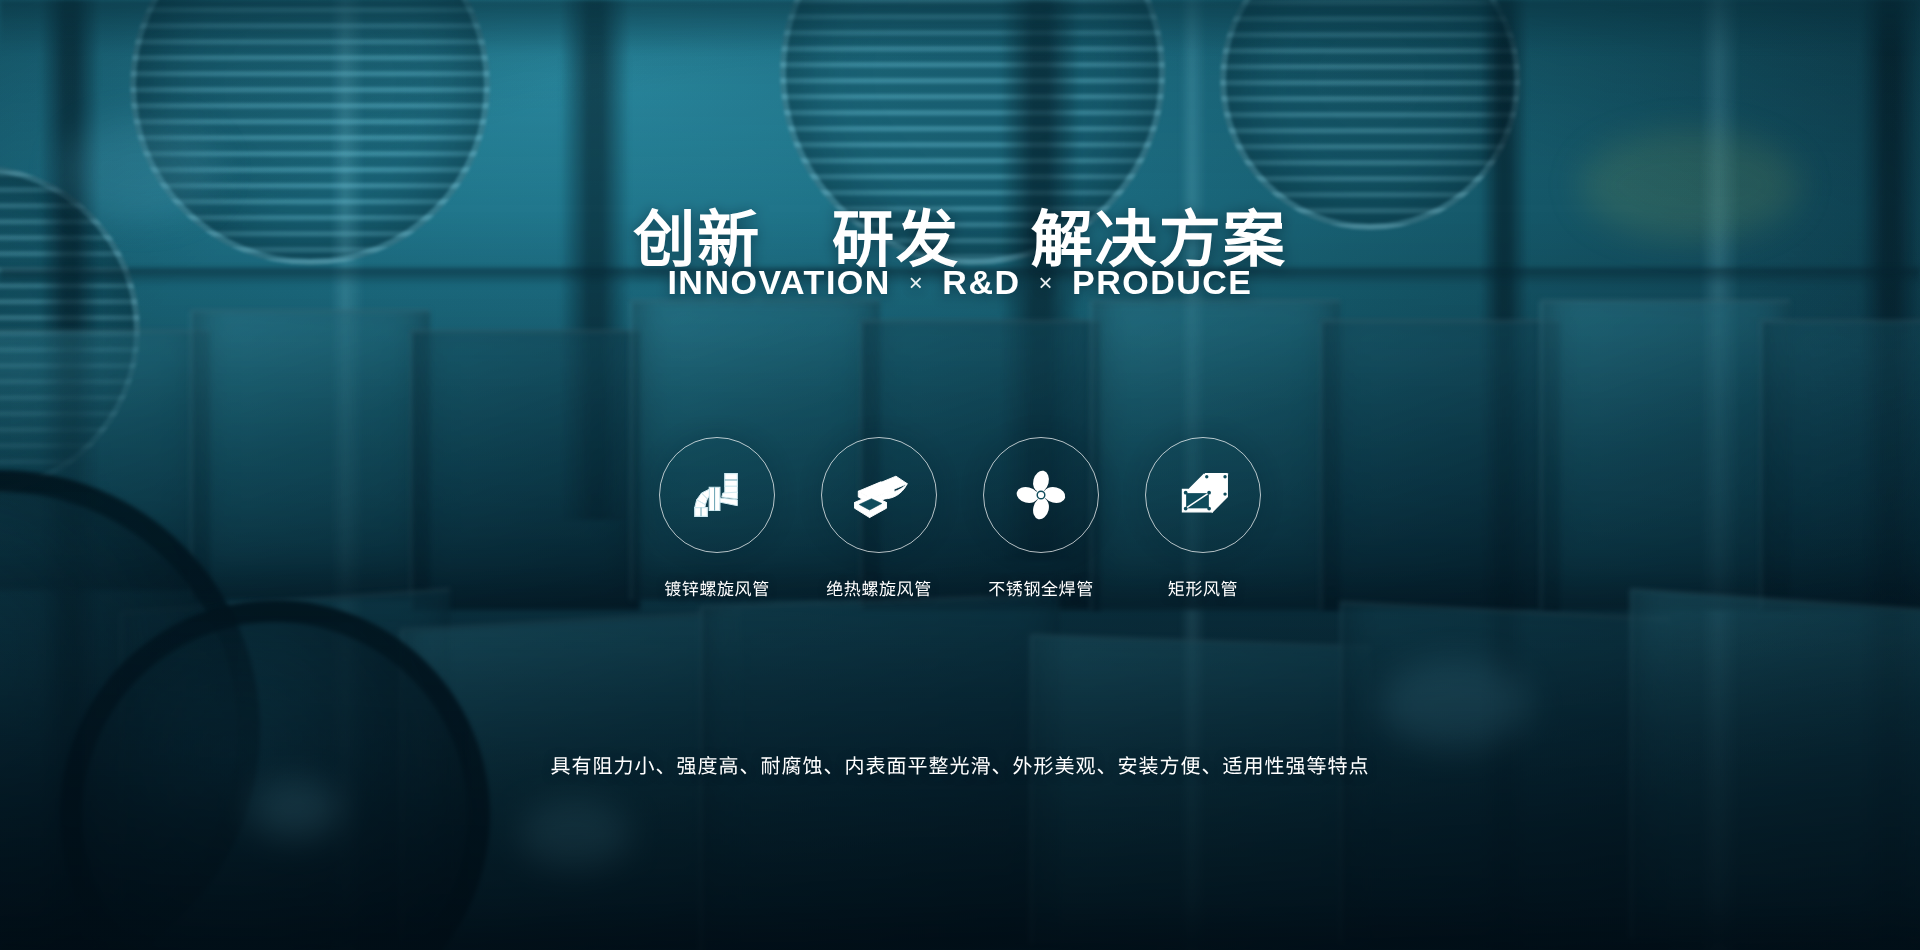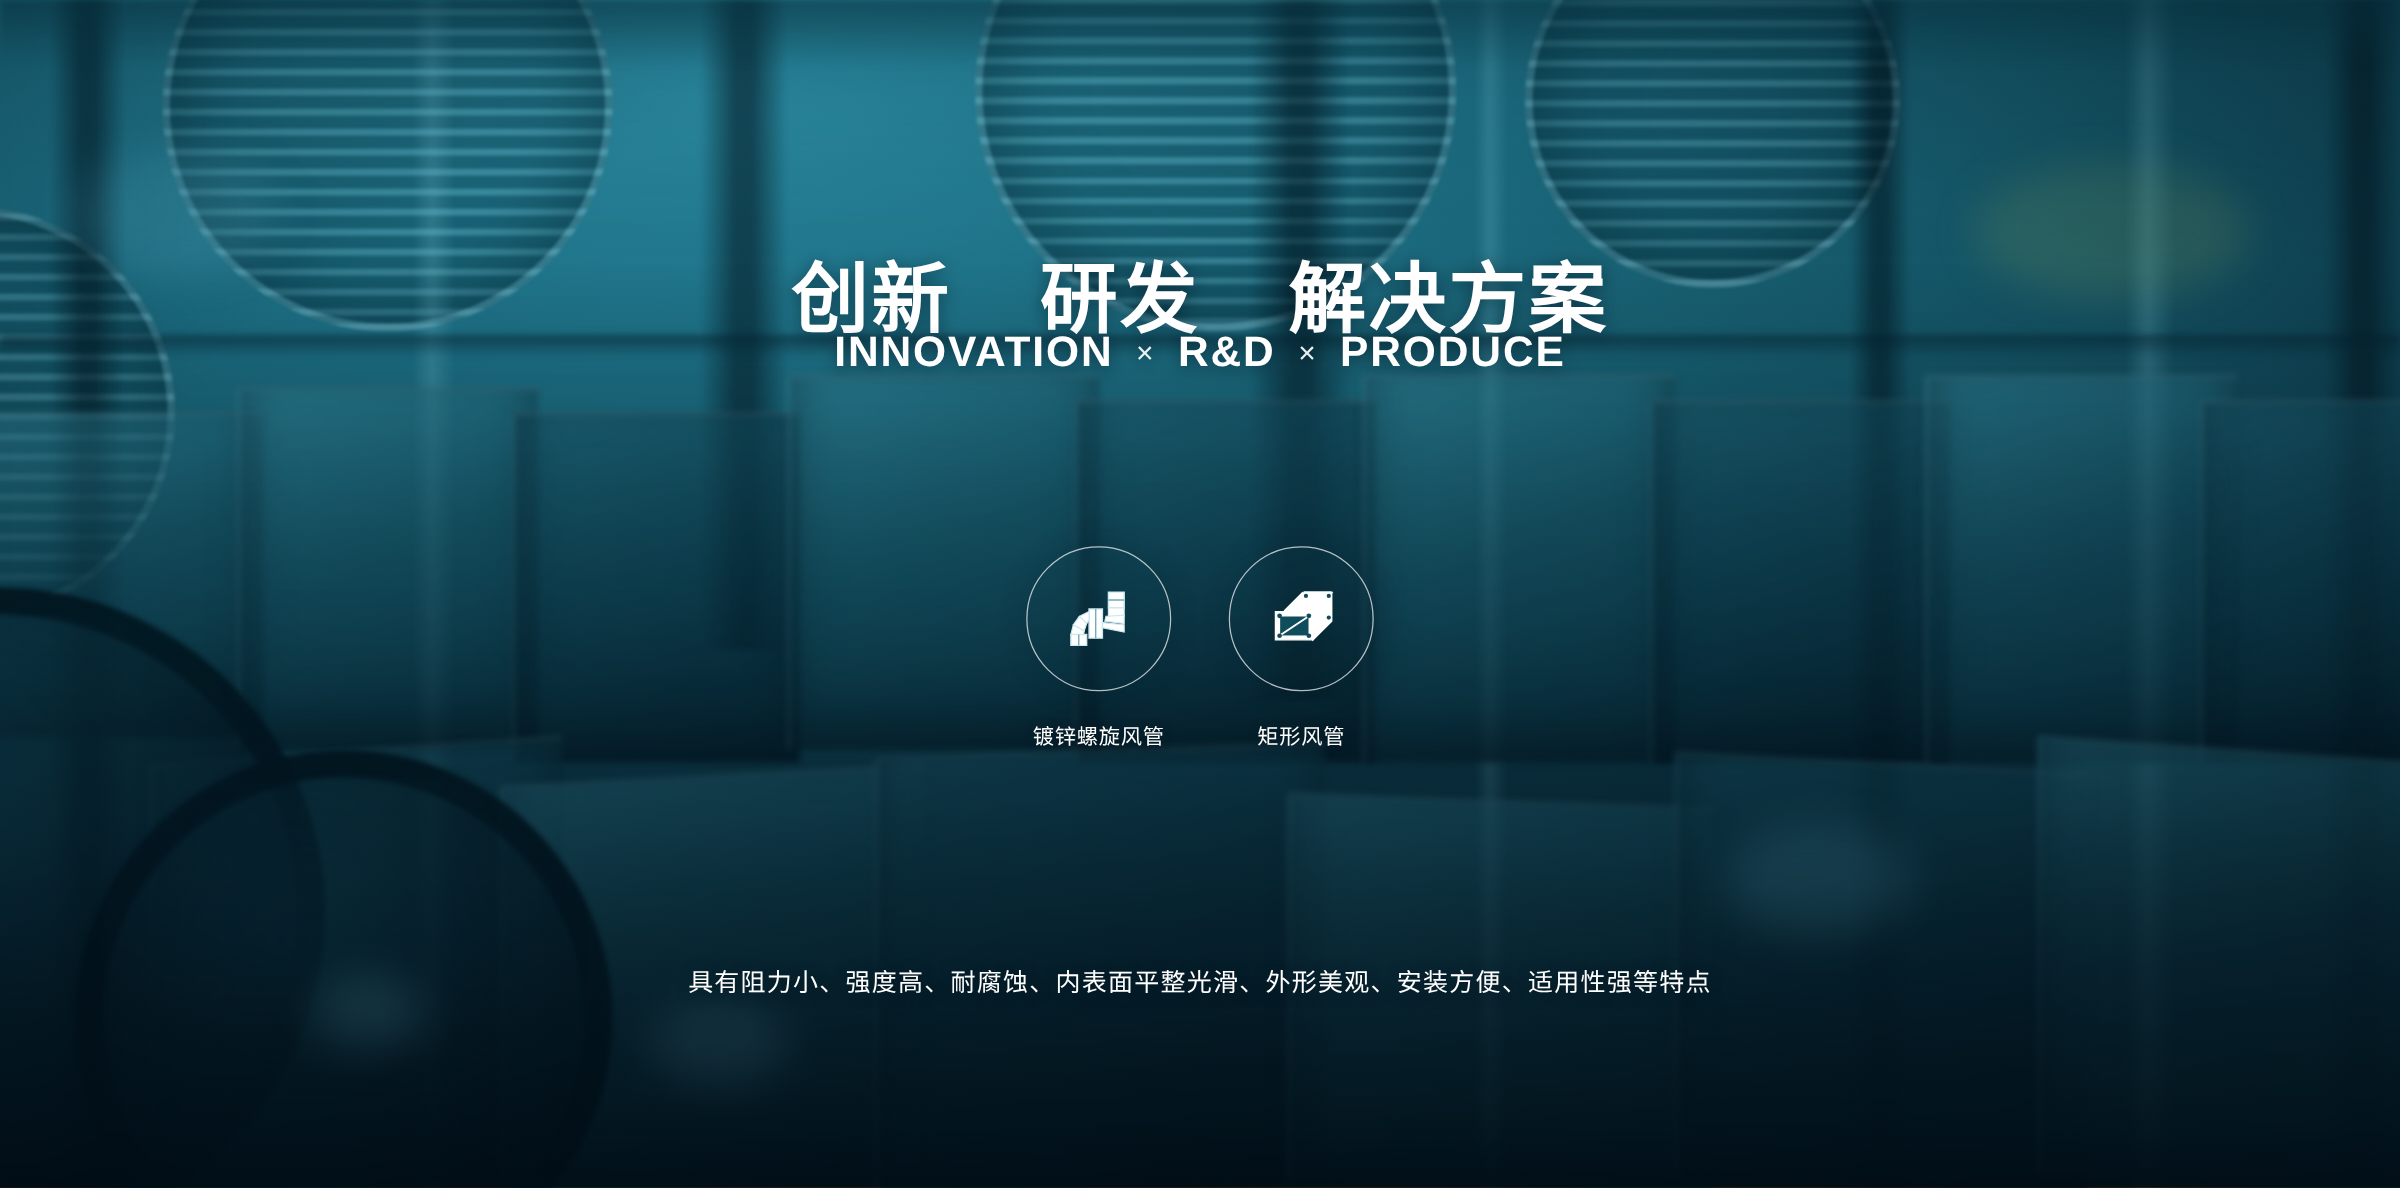--- a/index.html
+++ b/index.html
@@ -187,21 +187,21 @@
     color: #ffffff;
     font-size: 17px;
     letter-spacing: 0.6px;
     white-space: nowrap;
     text-shadow: 0 1px 8px rgba(0,24,36,0.65);
     font-family: "DejaVu Sans", "Liberation Sans", sans-serif;
   }
 
   .tagline {
     position: absolute;
-    top: 770px;
+    top: 750px;
     left: 0; right: 0;
     text-align: center;
     color: #ffffff;
     font-size: 20px;
     letter-spacing: 1px;
     text-shadow: 0 1px 10px rgba(0,24,36,0.7);
     font-family: "DejaVu Sans", "Liberation Sans", sans-serif;
   }
 </style>
 </head>
@@ -295,21 +295,60 @@
                 <path d="M9 45 h13 v9 h-13 z" stroke="#cfe9f0" stroke-width="1.2"></path>
                 <path d="M15.5 45 v9" stroke="#6fa7b6" stroke-width="1.1" fill="none"></path>
               </g>
             </svg>
           </span>
         </div>
         <div class="icon-label">镀锌螺旋风管</div>
       </div>
 
 
-
+      <div class="icon-item">
+        <div class="icon-circle">
+          <span>
+            <svg width="64" height="60" viewBox="0 0 68 60" fill="none">
+
+              <path d="M28 20 L52 10 L64 18 L40 28 Z" fill="#ffffff" stroke="#ffffff" stroke-width="1"></path>
+              <path d="M40 28 C50 28 58 24 64 18 C58 30 48 34 40 34 Z" fill="#ffffff" stroke="#ffffff" stroke-width="1"></path>
+
+              <path d="M12 26 L36 16 L50 24 L26 34 Z" fill="#ffffff" stroke="#ffffff" stroke-width="1"></path>
+              <path d="M12 26 L12 32 L26 40 L26 34 Z" fill="#ffffff" stroke="#ffffff" stroke-width="1"></path>
+              <path d="M26 34 L50 24 L50 30 L26 40 Z" fill="#ffffff" stroke="#ffffff" stroke-width="1"></path>
+
+              <path d="M8 38 L26 30 L42 38 L24 48 Z" fill="#ffffff" stroke="#ffffff" stroke-width="1"></path>
+              <path d="M8 38 L8 44 L24 54 L24 48 Z" fill="#ffffff" stroke="#ffffff" stroke-width="1"></path>
+              <path d="M24 48 L42 38 L42 44 L24 54 Z" fill="#ffffff" stroke="#ffffff" stroke-width="1"></path>
+
+              <path d="M13 40 L26 34 L37 39 L24 46 Z" fill="#0f4c5c" stroke="#0f4c5c" stroke-width="0.6"></path>
+            </svg>
+          </span>
+        </div>
+        <div class="icon-label">绝热螺旋风管</div>
+      </div>
+
+      <div class="icon-item">
+        <div class="icon-circle">
+          <span>
+            <svg width="58" height="58" viewBox="0 0 64 64" fill="none">
+              <g fill="#ffffff">
+                <ellipse cx="32" cy="17" rx="8.5" ry="12" transform="rotate(14 32 17)"></ellipse>
+                <ellipse cx="47" cy="32" rx="12" ry="8.5" transform="rotate(14 47 32)"></ellipse>
+                <ellipse cx="32" cy="47" rx="8.5" ry="12" transform="rotate(14 32 47)"></ellipse>
+                <ellipse cx="17" cy="32" rx="12" ry="8.5" transform="rotate(14 17 32)"></ellipse>
+              </g>
+              <circle cx="32" cy="32" r="6.4" fill="#ffffff"></circle>
+              <circle cx="32" cy="32" r="4.2" fill="none" stroke="#0f4c5c" stroke-width="1.6"></circle>
+            </svg>
+          </span>
+        </div>
+        <div class="icon-label">不锈钢全焊管</div>
+      </div>
 
       <div class="icon-item">
         <div class="icon-circle">
           <span>
             <svg width="60" height="60" viewBox="0 0 64 64" fill="none">
 
               <path d="M18 26 L34 10 L58 10 L42 26 Z" fill="#ffffff" stroke="#ffffff" stroke-width="1.2"></path>
 
               <path d="M42 26 L58 10 L58 34 L42 50 Z" fill="#ffffff" stroke="#ffffff" stroke-width="1.2"></path>
 

